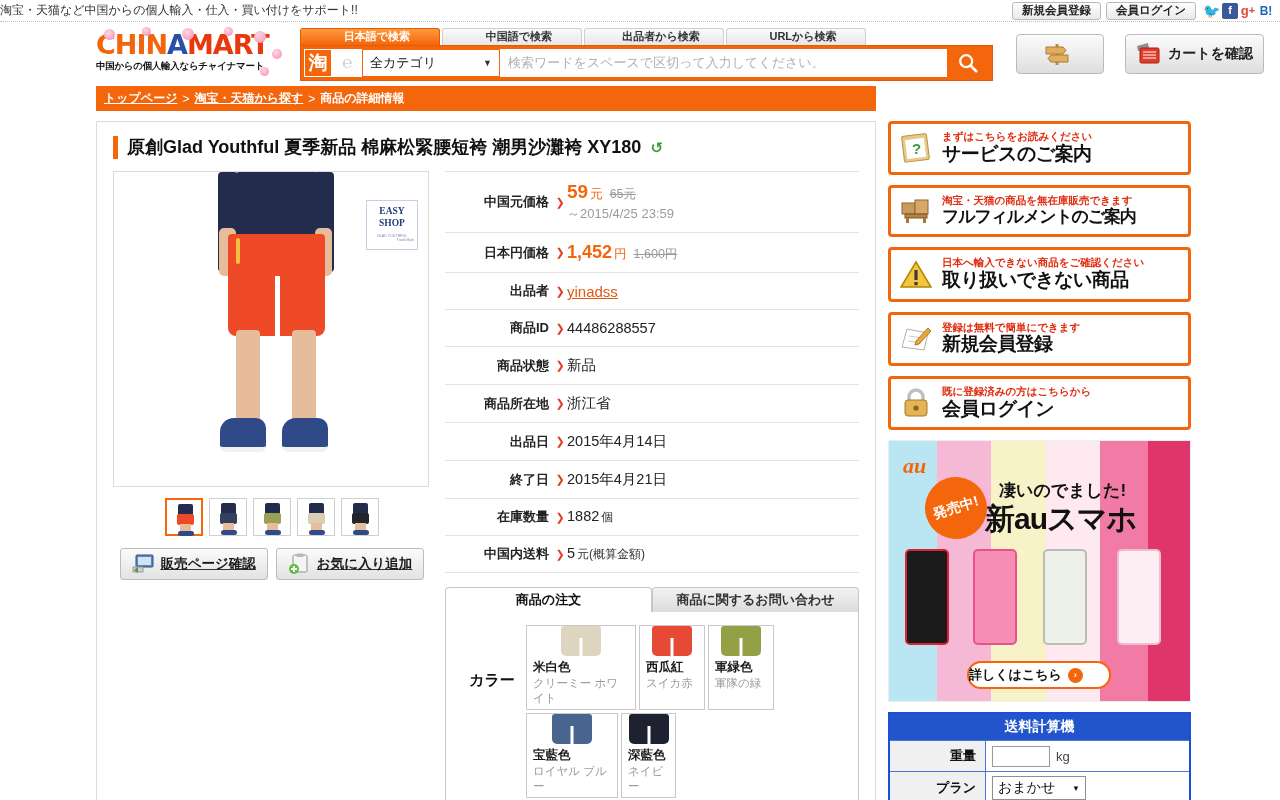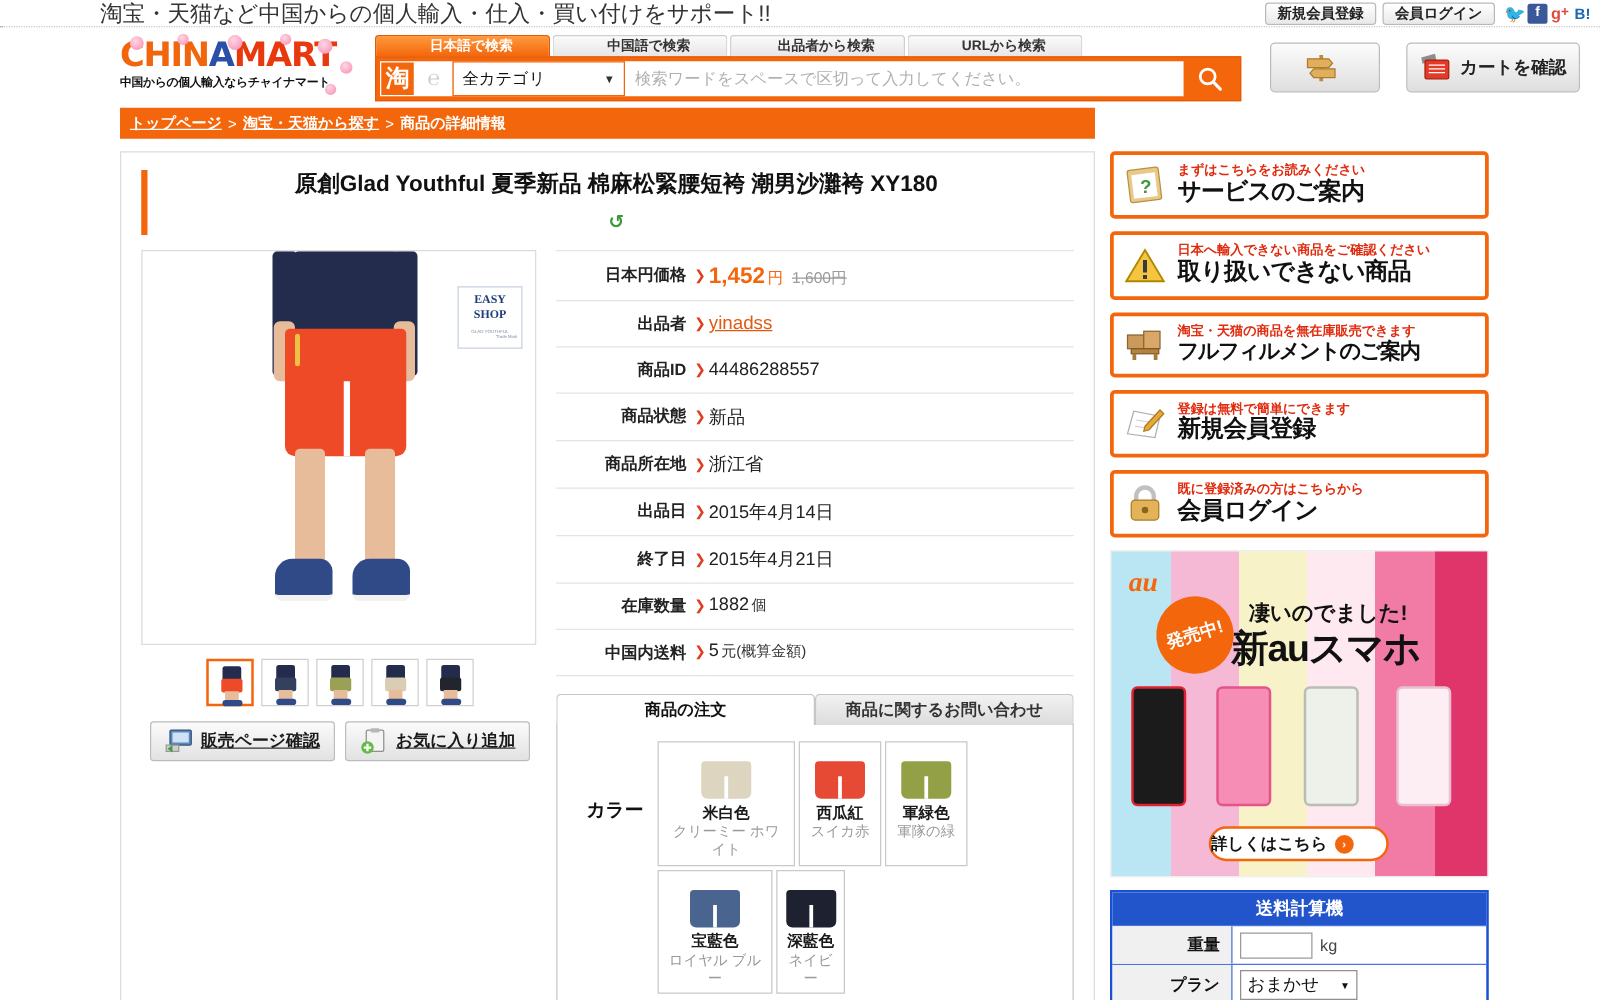--- a/index.html
+++ b/index.html
@@ -18,23 +18,22 @@
   .topbar {
     height: 22px;
     display: flex;
     align-items: center;
     justify-content: space-between;
     padding: 0 6px 0 0;
     border-bottom: 1px dotted #bbb;
     background: #fff;
   }
   .topbar-msg {
-    font-size: 18px;
+    font-size: 12px;
     color: #333;
-    margin-left: 80px;
   }
   .topbar-right { display: flex; align-items: center; gap: 5px; }
   .tb-btn {
     display: inline-flex; align-items: center; justify-content: center;
     height: 18px; padding: 0 9px;
     font-size: 11.5px; font-weight: bold; color: #222;
     background: linear-gradient(#ffffff, #e9e9e9);
     border: 1px solid #b9b9b9; border-radius: 3px;
     cursor: pointer; white-space: nowrap;
   }
@@ -153,21 +152,21 @@
   .page { display: flex; padding: 10px 0 0 96px; gap: 12px; }
   .col-main { width: 780px; flex: none; }
   .col-side { width: 303px; flex: none; }
 
   
   .prod-panel { border: 1px solid #dcdcdc; background: #fff; padding: 14px 16px 0; }
   .prod-title {
     display: flex; align-items: center; gap: 9px;
     font-size: 18px; font-weight: bold; color: #111;
     border-left: 5px solid #f4660c; padding-left: 9px;
-    line-height: 1.3; margin-bottom: 12px; flex-direction: column;
+    line-height: 1.3; margin-bottom: 12px;
   }
   .refresh-icon { color: #3a9a3a; font-size: 15px; }
 
   .prod-body { display: flex; gap: 14px; }
   .prod-left { width: 318px; flex: none; }
   .main-img {
     width: 316px; height: 316px; border: 1px solid #dcdcdc;
     background: #fff; position: relative; overflow: hidden;
   }
   .easyshop {
@@ -292,21 +291,21 @@
   .otab.inactive { background: linear-gradient(#f2f2f2, #dcdcdc); color: #333; }
   .opanel {
     border: 1px solid #c6c6c6; background: #fff;
     padding: 13px 12px; margin-top: -1px;
   }
   .color-row { display: flex; align-items: flex-start; }
   .color-label { width: 68px; flex: none; font-size: 15px; font-weight: bold; color: #111; padding-top: 46px; text-align: center; }
   .swatches { display: flex; flex-wrap: wrap; gap: 3px; }
   .sw {
     border: 1px solid #c9c9c9; background: #fff;
-    padding: 15px 6px 4px; text-align: center; cursor: pointer;
+    padding: 0 6px 4px; text-align: left; cursor: pointer;
   }
   .sw-img {
     width: 40px; height: 30px; margin: 0 auto 4px;
     border-radius: 3px 3px 5px 5px; position: relative;
   }
   .sw-img:after {
     content: ""; position: absolute; left: 50%; top: 12px;
     transform: translateX(-50%); width: 3px; height: 18px; background: #fff;
   }
   .sw-name { font-size: 12.5px; color: #1a1a1a; font-weight: bold; line-height: 1.2; }
@@ -574,20 +573,28 @@
                 <path d="M6 13 v6 M3 16 h6" stroke="#fff" stroke-width="1.8"></path>
               </svg>
               <span>お気に入り追加</span>
             </div>
           </div>
         </div>
 
         <div class="prod-right">
           <table class="spec">
             <tbody>
+                <tr>
+              <th>中国元価格</th>
+              <td class="arrow">❯</td>
+              <td class="val">
+                <span class="price-cny">59</span><span class="unit">元</span><span class="strike">65元</span>
+                <span class="deadline">～2015/4/25 23:59</span>
+              </td>
+            </tr>
             <tr>
               <th>日本円価格</th>
               <td class="arrow">❯</td>
               <td class="val">
                 <span class="price-jpy">1,452</span><span class="unit-jpy">円</span><span class="strike">1,600円</span>
               </td>
             </tr>
             <tr>
               <th>出品者</th>
               <td class="arrow">❯</td>
@@ -684,44 +691,44 @@
       </div>
       <div class="side-txt">
         <div class="side-sub">まずはこちらをお読みください</div>
         <div class="side-main">サービスのご案内</div>
       </div>
     </div>
 
     <div class="side-box">
       <div class="side-icon">
         <svg width="34" height="32" viewBox="0 0 34 32">
-          <polygon points="17,3 32,28 2,28" fill="#f5c542" stroke="#b08700" stroke-width="1.5"></polygon>
-          <rect x="15.4" y="11" width="3.2" height="10" fill="#3a3a3a"></rect>
-          <rect x="15.4" y="23" width="3.2" height="3.2" fill="#3a3a3a"></rect>
-        </svg>
-      </div>
-      <div class="side-txt">
-        <div class="side-sub">日本へ輸入できない商品をご確認ください</div>
-        <div class="side-main">取り扱いできない商品</div>
-      </div>
-    </div>
-
-    <div class="side-box">
-      <div class="side-icon">
-        <svg width="34" height="32" viewBox="0 0 34 32">
           <rect x="3" y="8" width="13" height="11" fill="#c99a5b" stroke="#8d6530"></rect>
           <rect x="16" y="5" width="13" height="14" fill="#d9a869" stroke="#8d6530"></rect>
           <rect x="6" y="19" width="22" height="4" fill="#b4833f" stroke="#7c5828"></rect>
           <rect x="7" y="23" width="3" height="5" fill="#a87a3a"></rect>
           <rect x="24" y="23" width="3" height="5" fill="#a87a3a"></rect>
         </svg>
       </div>
       <div class="side-txt">
         <div class="side-sub">淘宝・天猫の商品を無在庫販売できます</div>
         <div class="side-main sm">フルフィルメントのご案内</div>
+      </div>
+    </div>
+
+    <div class="side-box">
+      <div class="side-icon">
+        <svg width="34" height="32" viewBox="0 0 34 32">
+          <polygon points="17,3 32,28 2,28" fill="#f5c542" stroke="#b08700" stroke-width="1.5"></polygon>
+          <rect x="15.4" y="11" width="3.2" height="10" fill="#3a3a3a"></rect>
+          <rect x="15.4" y="23" width="3.2" height="3.2" fill="#3a3a3a"></rect>
+        </svg>
+      </div>
+      <div class="side-txt">
+        <div class="side-sub">日本へ輸入できない商品をご確認ください</div>
+        <div class="side-main">取り扱いできない商品</div>
       </div>
     </div>
 
     <div class="side-box">
       <div class="side-icon">
         <svg width="34" height="32" viewBox="0 0 34 32">
           <polygon points="3,24 8,6 29,10 25,27" fill="#fff" stroke="#b0b0b0"></polygon>
           <line x1="10" y1="13" x2="23" y2="15" stroke="#ccc"></line>
           <line x1="9" y1="18" x2="22" y2="20" stroke="#ccc"></line>
           <polygon points="17,18 29,5 32,8 20,21 16,22" fill="#e8a83b" stroke="#a97a20"></polygon>

